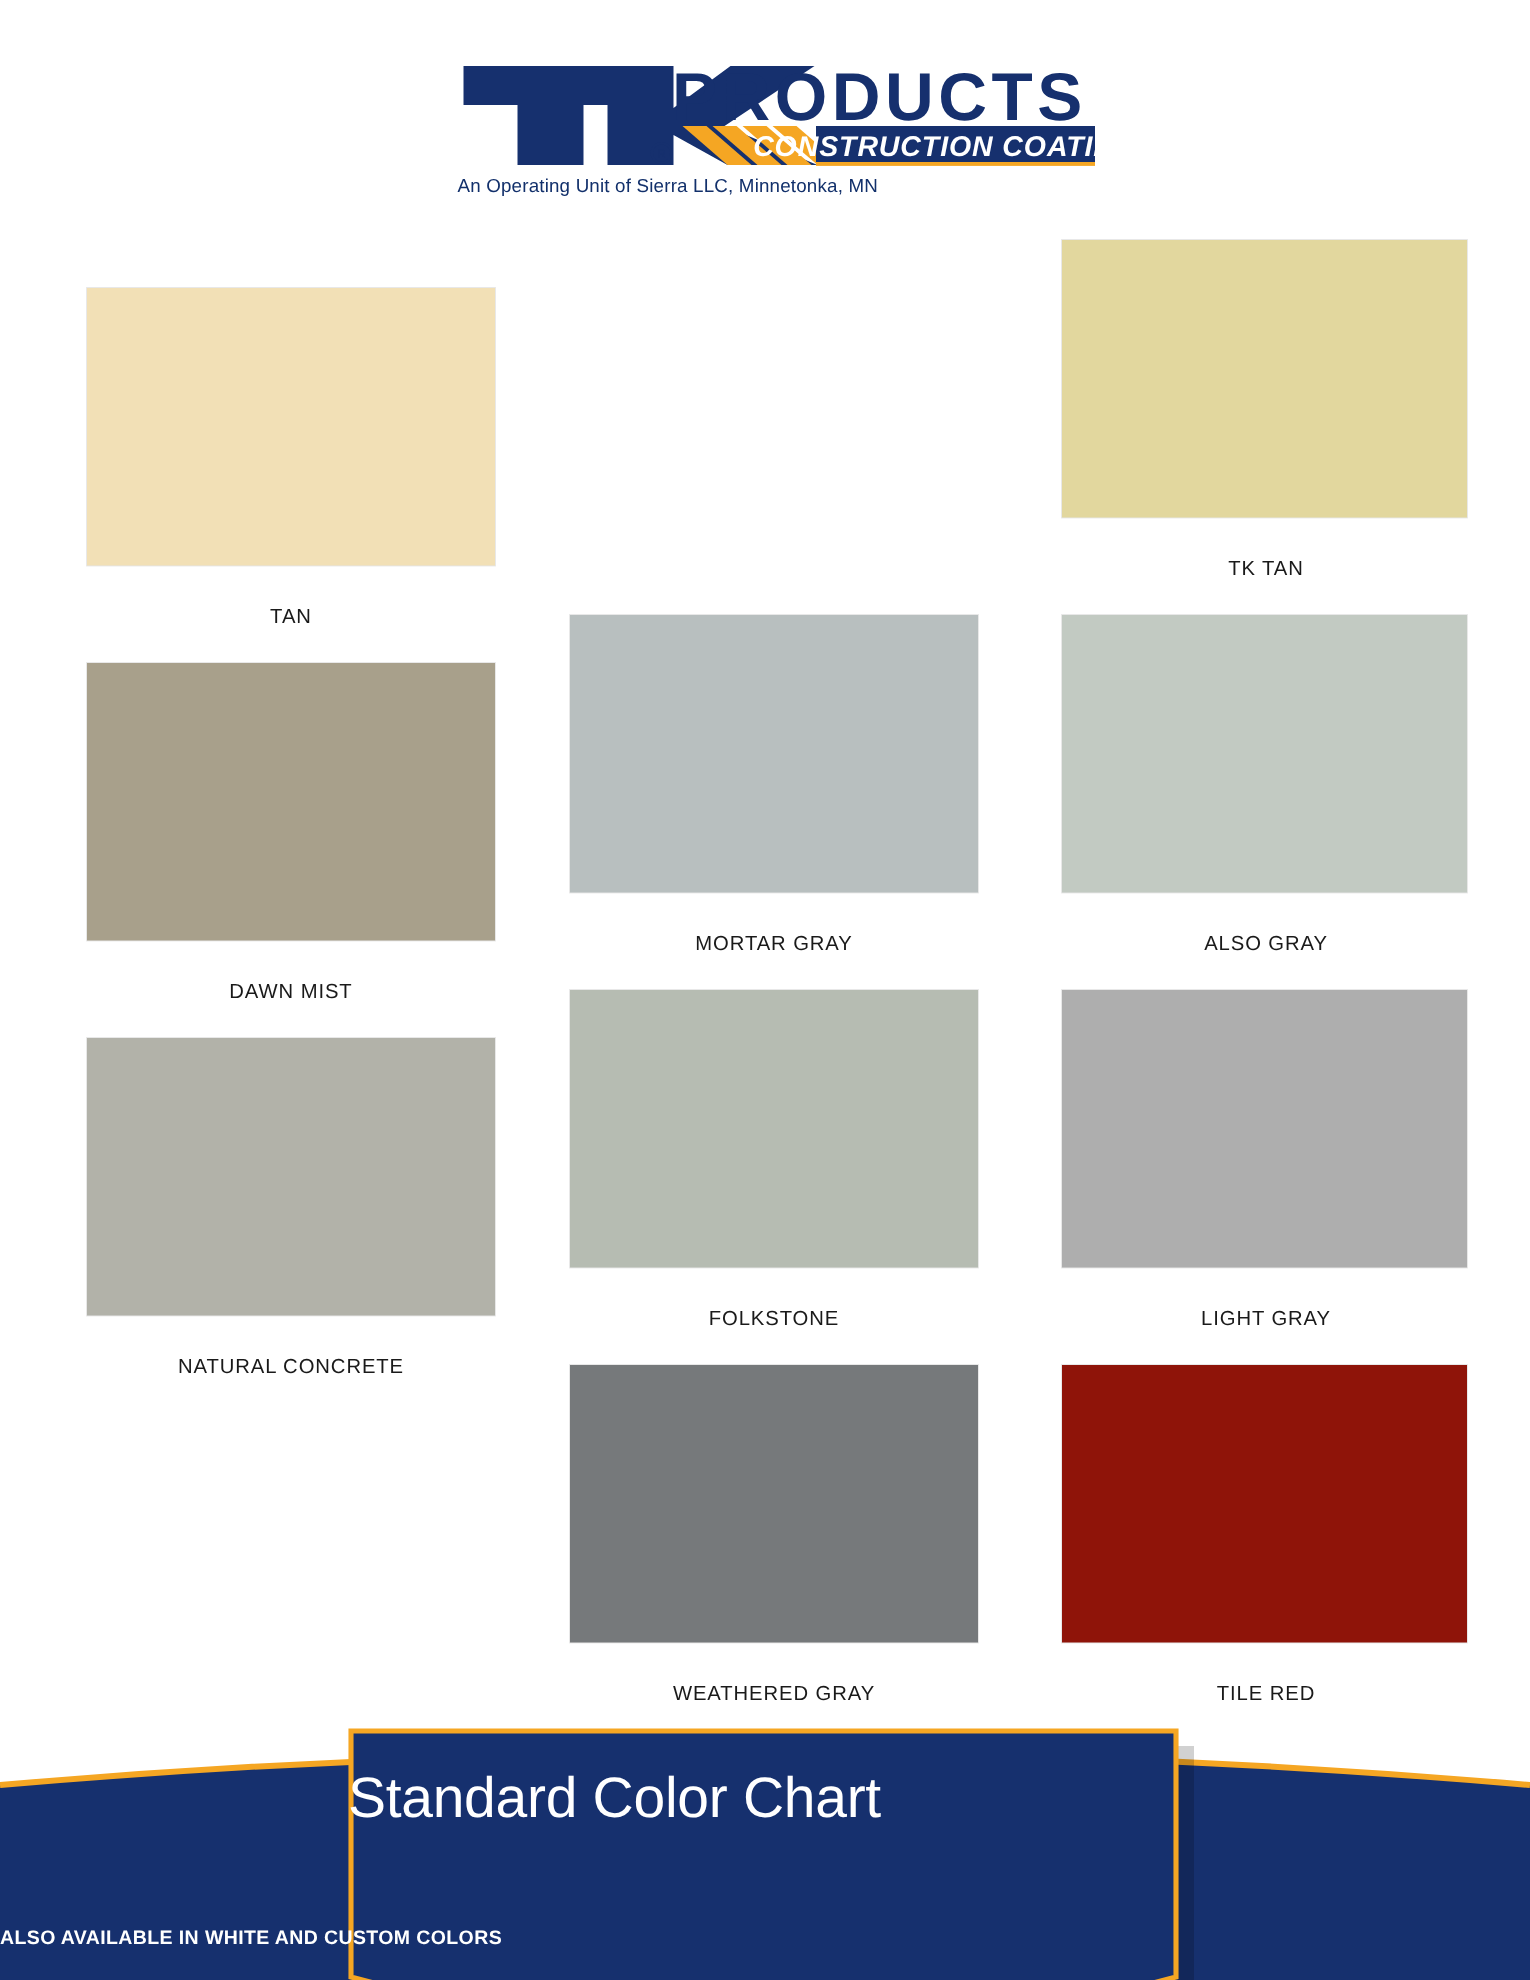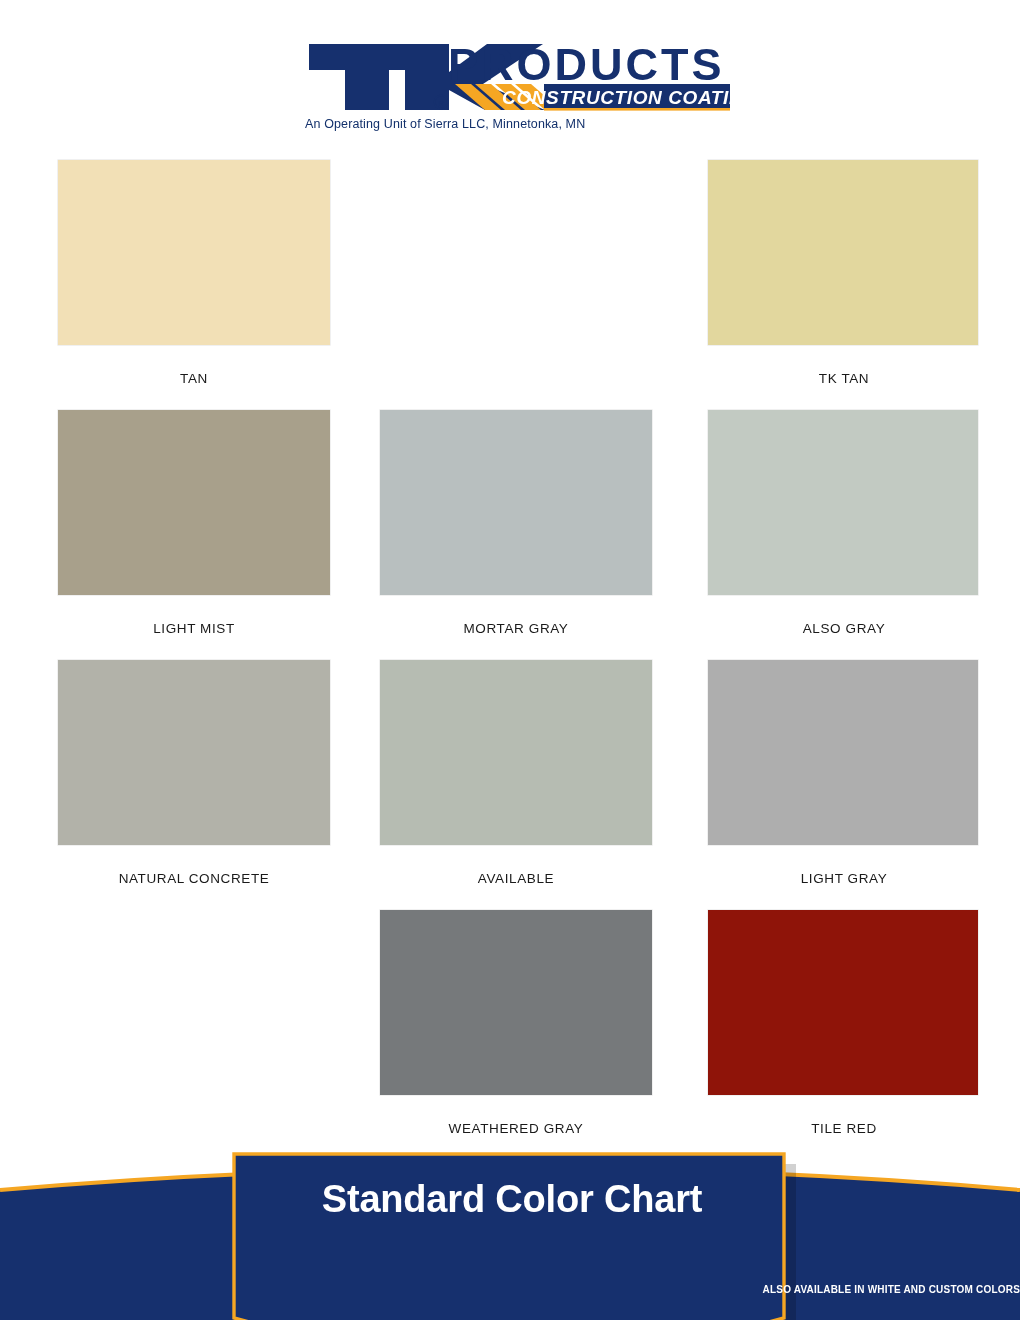--- a/index.html
+++ b/index.html
@@ -50,21 +50,21 @@
     width: 1020px;
   }
   .row {
     position: relative;
     height: 250px;
   }
   .cell {
     position: absolute;
     width: 272px;
   }
-  .cell.c0 { left: 58px; }
+  .cell.c0 { left: 58px; margin-top: 32px; }
   .cell.c1 { left: 380px; }
   .cell.c2 { left: 708px; }
 
   .swatch {
     width: 272px;
     height: 185px;
     box-shadow: 0 0 0 0.6px rgba(0,0,0,0.10);
   }
   .cell.c2 .swatch { width: 270px; }
 
@@ -89,34 +89,33 @@
     position: absolute;
     left: 0;
     top: 0;
     display: block;
   }
   .footer-title {
     position: absolute;
     left: 232px;
     top: 1178px;
     width: 560px;
-    text-align: center;
     font-size: 38px;
-    font-weight: bold;
+    font-weight: normal;
     color: #ffffff;
     letter-spacing: -0.005em;
     white-space: nowrap;
   }
   .footer-note {
     position: absolute;
     left: 0;
     top: 1284px;
     width: 1020px;
-    text-align: right;
-    font-size: 10px;
+    text-align: left;
+    font-size: 13px;
     font-weight: bold;
     color: #ffffff;
     letter-spacing: 0.02em;
     white-space: nowrap;
   }
 </style>
 </head>
 <body>
 
 <div class="header">
@@ -159,40 +158,40 @@
     </div>
     <div class="cell c2">
       <div class="swatch" style="background-color: rgb(226, 215, 158);"></div>
       <div class="swatch-label">TK TAN</div>
     </div>
   </div>
 
   <div class="row">
     <div class="cell c0">
       <div class="swatch" style="background-color: rgb(168, 160, 139);"></div>
-      <div class="swatch-label">LIGHT MIST</div>
+      <div class="swatch-label">DAWN MIST</div>
     </div>
     <div class="cell c1">
       <div class="swatch" style="background-color: rgb(184, 191, 191);"></div>
       <div class="swatch-label">MORTAR GRAY</div>
     </div>
     <div class="cell c2">
       <div class="swatch" style="background-color: rgb(194, 202, 194);"></div>
       <div class="swatch-label">ALSO GRAY</div>
     </div>
   </div>
 
   <div class="row">
     <div class="cell c0">
       <div class="swatch" style="background-color: rgb(178, 178, 169);"></div>
       <div class="swatch-label">NATURAL CONCRETE</div>
     </div>
     <div class="cell c1">
       <div class="swatch" style="background-color: rgb(182, 188, 178);"></div>
-      <div class="swatch-label">AVAILABLE</div>
+      <div class="swatch-label">FOLKSTONE</div>
     </div>
     <div class="cell c2">
       <div class="swatch" style="background-color: rgb(174, 174, 174);"></div>
       <div class="swatch-label">LIGHT GRAY</div>
     </div>
   </div>
 
   <div class="row">
     <div class="cell c1">
       <div class="swatch" style="background-color: rgb(118, 121, 123);"></div>

